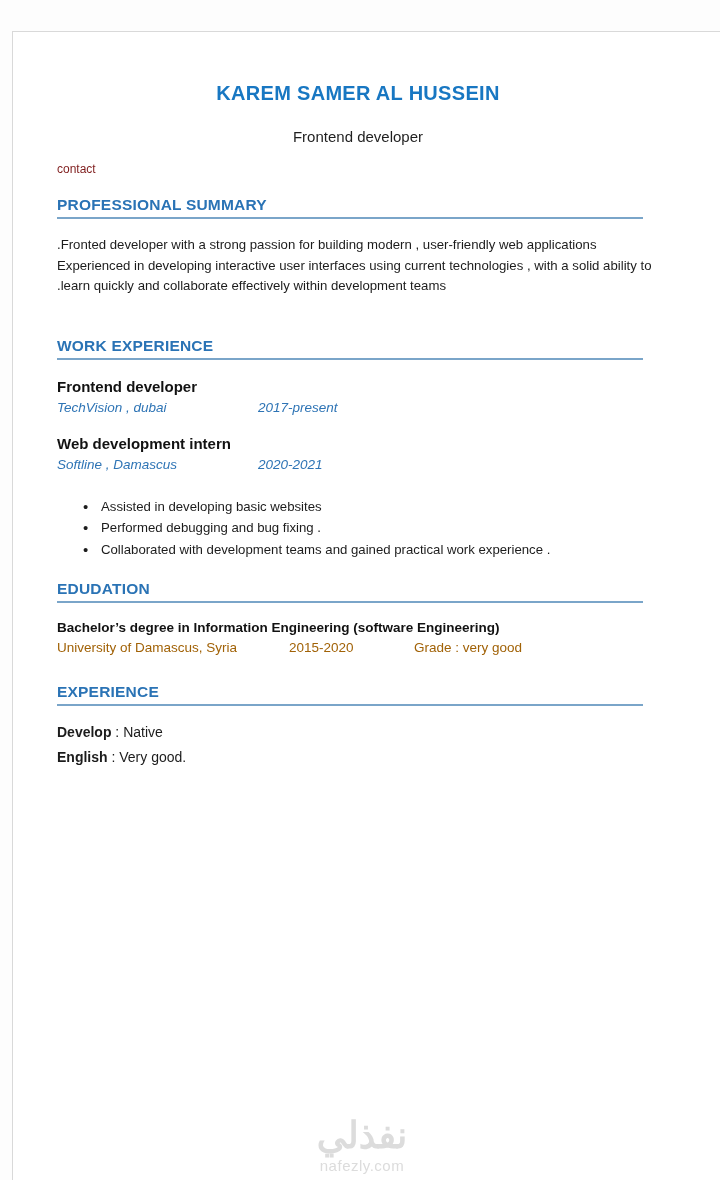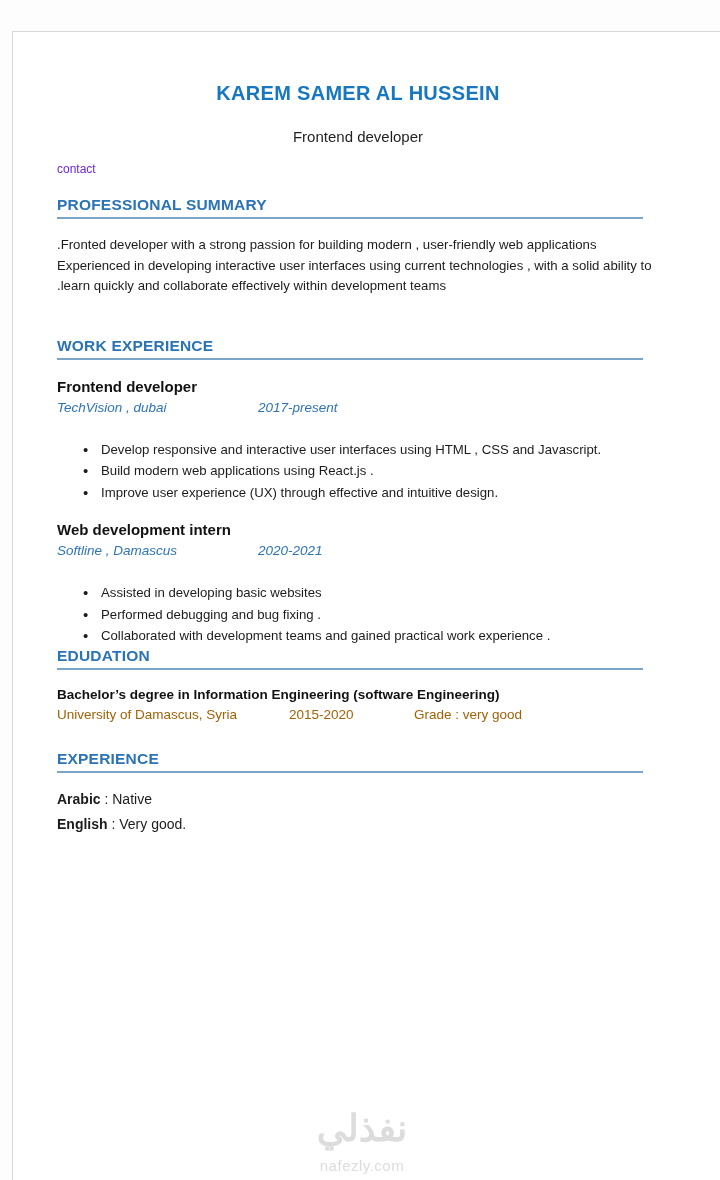--- a/index.html
+++ b/index.html
@@ -36,35 +36,35 @@
   }
   .subtitle {
     margin-top: 23px;
     font-size: 15px;
     color: #1f1f1f;
     text-align: center;
   }
   .contact {
     margin-top: 17px;
     font-size: 12px;
-    color: #6d28d9;
+    color: #7f1d1d;
   }
   .section-heading {
     font-size: 15.5px;
     font-weight: bold;
     color: #2a73b5;
     letter-spacing: 0.2px;
     width: 586px;
     padding-bottom: 3px;
     border-bottom: 2px solid #7aa5c9;
     box-sizing: border-box;
   }
   .mt-summary   { margin-top: 20px; }
   .mt-work      { margin-top: 40px; }
-  .mt-education { }
+  .mt-education { margin-top: 20px; }
   .mt-languages { margin-top: 26px; }
 
   .summary-text {
     margin-top: 16px;
     font-size: 13.2px;
     line-height: 20.5px;
     color: #1c1c1c;
   }
   .job-title {
     margin-top: 18px;
@@ -126,21 +126,21 @@
   .lang-name { font-weight: bold; }
 
   .watermark {
     position: absolute;
     left: 0; right: 10px; bottom: 6px;
     text-align: center;
     color: #dcdcdc;
     pointer-events: none;
   }
   .wm-arabic { font-size: 37px; font-weight: bold; line-height: 32px; }
-  .wm-domain { font-size: 15px; margin-top: 12px; letter-spacing: 0.5px; }
+  .wm-domain { font-size: 15px; margin-top: 5px; letter-spacing: 0.5px; }
 </style>
 </head>
 <body>
 
 <div class="page-outside-right"></div>
 
 <div class="page">
   <div class="content">
 
     <div class="name">KAREM SAMER AL HUSSEIN</div>
@@ -154,25 +154,20 @@
       <div>.learn quickly and collaborate effectively within development teams</div>
     </div>
 
     <div class="section-heading mt-work">WORK EXPERIENCE</div>
 
     <div class="job-title">Frontend developer</div>
     <div class="job-meta">
       <span class="company">TechVision , dubai</span>
       <span class="dates">2017-present</span>
     </div>
-    <ul class="bullets">
-      <li>Develop responsive and interactive user interfaces using HTML , CSS and Javascript.</li>
-      <li>Build modern web applications using React.js .</li>
-      <li>Improve user experience (UX) through effective and intuitive design.</li>
-    </ul>
 
     <div class="job-title">Web development intern</div>
     <div class="job-meta">
       <span class="company">Softline , Damascus</span>
       <span class="dates">2020-2021</span>
     </div>
     <ul class="bullets bullets-2">
       <li>Assisted in developing basic websites</li>
       <li>Performed debugging and bug fixing .</li>
       <li>Collaborated with development teams and gained practical work experience .</li>
@@ -181,21 +176,21 @@
     <div class="section-heading mt-education">EDUDATION</div>
     <div class="degree">Bachelor’s degree in Information Engineering (software Engineering)</div>
     <div class="edu-row">
       <span class="edu-school">University of Damascus, Syria</span>
       <span class="edu-dates">2015-2020</span>
       <span class="edu-grade">Grade : very good</span>
     </div>
 
     <div class="section-heading mt-languages">EXPERIENCE</div>
     <div class="lang-row lang-row-1">
-      <span class="lang-name">Arabic</span><span> : Native</span>
+      <span class="lang-name">Develop</span><span> : Native</span>
     </div>
     <div class="lang-row lang-row-2">
       <span class="lang-name">English</span><span> : Very good.</span>
     </div>
 
   </div>
 
   <div class="watermark">
     <div class="wm-arabic">نفذلي</div>
     <div class="wm-domain">nafezly.com</div>

